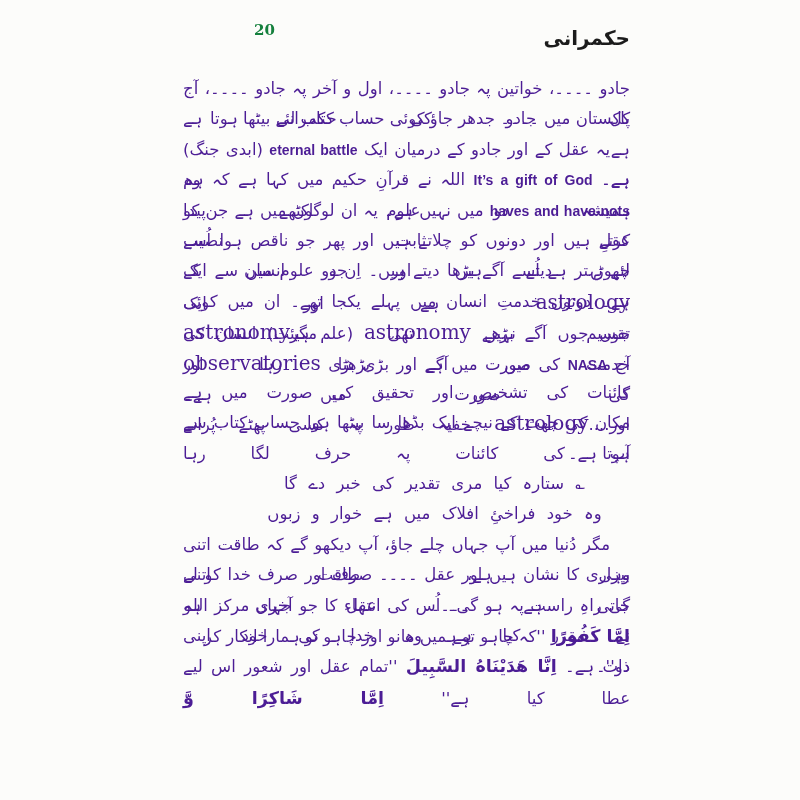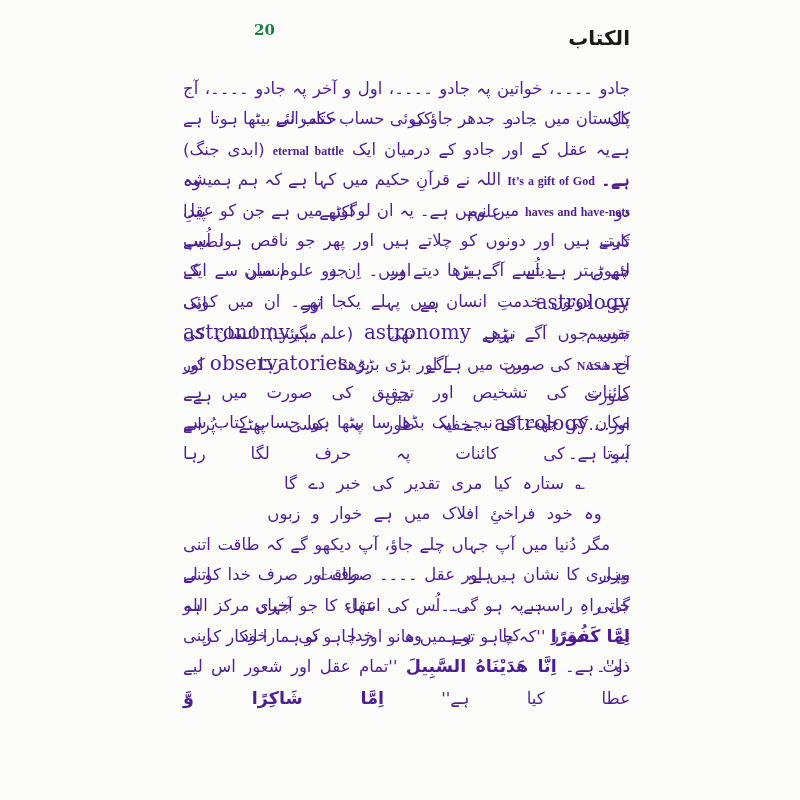--- a/index.html
+++ b/index.html
@@ -39,34 +39,34 @@
   .v-justify{text-align:justify;text-align-last:justify;}
   .v-indent{text-align:justify;text-align-last:justify;text-indent:20px;}
   .v-right{text-align:right;text-align-last:right;}
   .v-verse{text-align-last:center;padding-left:56px;word-spacing:6px;}
   .seg-en{
     font-family:"DejaVu Serif",serif;
     font-size:20px;
     unicode-bidi:embed;direction:ltr;
   }
   .seg-enb{
-    font-family:Liberation Serif, serif;
-    font-size:12px;font-weight:bold;
+    font-family:Liberation Sans, sans-serif;
+    font-size:14px;font-weight:bold;
     unicode-bidi:embed;direction:ltr;
   }
   .seg-ar{
     font-weight:bold;font-size:17.5px;
   }
 </style>
 </head>
 <body>
 
 <div class="page">
 
-  <div class="hdr-title">الکتاب</div>
+  <div class="hdr-title">حکمرانی</div>
 
   <div class="hdr-pagenum">20</div>
 
   <div class="text-col">
       <div class="line v-justify"><span>جادو ۔۔۔۔، خواتین پہ جادو ۔۔۔۔، اول و آخر پہ جادو ۔۔۔۔، آج کل جادو کی حکمرانی ہے</span></div>
       <div class="line v-right"><span>پاکستان میں ۔۔۔۔ جدھر جاؤ کوئی حساب کتاب لئے بیٹھا ہوتا ہے۔</span></div>
       <div class="line v-indent"><span>یہ عقل کے اور جادو کے درمیان ایک </span><span class="seg-enb">eternal battle</span><span> (ابدی جنگ) ہے۔ وہ</span></div>
       <div class="line v-justify"><span>ہے۔ </span><span class="seg-enb">It’s a gift of God</span><span> اللہ نے قرآنِ حکیم میں کہا ہے کہ ہم ہمیشہ دو علوم اکٹھے پیدا</span></div>
       <div class="line v-justify"><span class="seg-enb">haves and have-nots</span><span> میں نہیں ہے۔ یہ ان لوگوں میں ہے جن کو عقلِ ثابت نصیب</span></div>
       <div class="line v-justify"><span>کرتے ہیں اور دونوں کو چلاتے ہیں اور پھر جو ناقص ہوا اُسے چھوڑ دیتے ہیں اور جو انسان کے</span></div>

